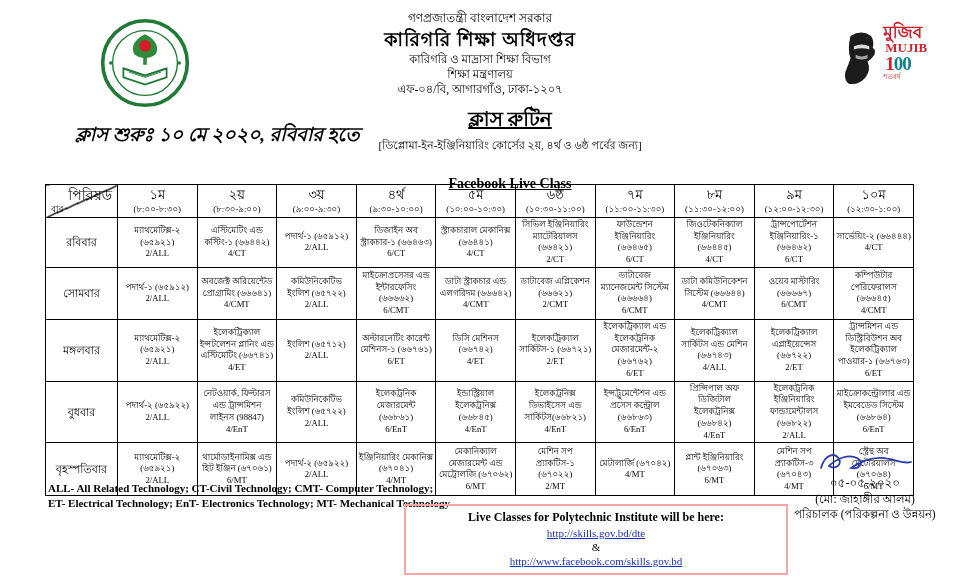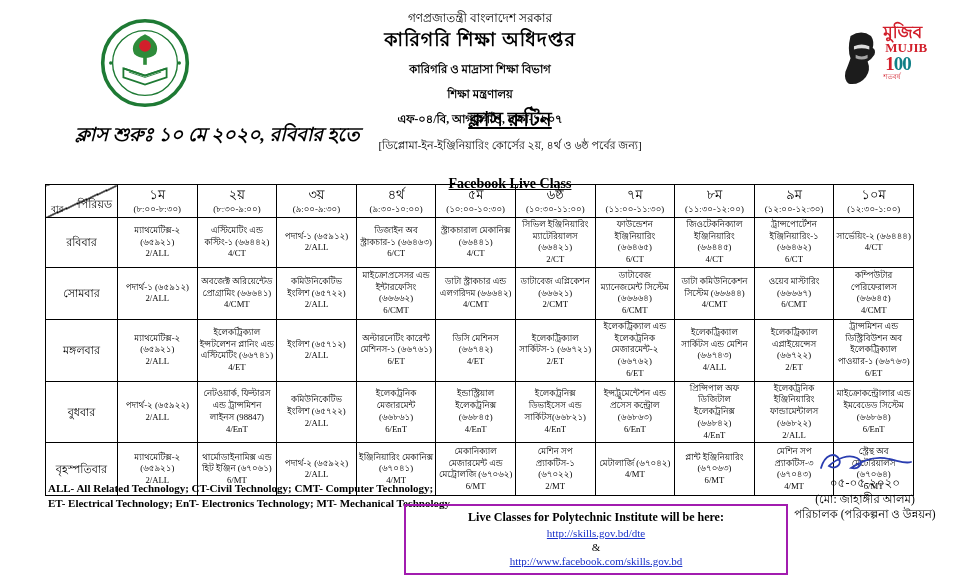--- a/index.html
+++ b/index.html
@@ -3,21 +3,21 @@
 <meta charset="utf-8">
 <style>
   html,body{margin:0;padding:0;background:#888;}
   .page{position:relative;width:960px;height:583px;background:#ffffff;
         font-family:"Liberation Serif",serif;color:#000;overflow:hidden;margin:0 auto;}
 
   
   .gov-head{position:absolute;left:0;right:0;top:12px;text-align:center;line-height:1.15;}
   .gov-head .l1{font-size:12px;}
   .gov-head .l2{font-size:19px;font-weight:bold;letter-spacing:1px;margin:3px 0 2px;}
-  .gov-head .l3,.gov-head .l4,.gov-head .l5{font-size:11.5px;margin-top:12px;font-weight:bold;}
+  .gov-head .l3,.gov-head .l4,.gov-head .l5{font-size:11.5px;margin-top:2px;}
 
   .logo-left{position:absolute;left:100px;top:18px;width:90px;height:90px;}
   .logo-right{position:absolute;left:842px;top:24px;width:112px;height:82px;}
   .mujib-wrap{display:flex;align-items:flex-start;height:100%;}
   .mujib-text{margin-left:2px;line-height:1;}
   .mujib-bn{color:#d21f2b;font-weight:bold;font-size:17px;}
   .mujib-sub{color:#d21f2b;font-size:7px;margin-top:1px;}
   .mujib-en{display:inline-block;vertical-align:top;margin-left:2px;line-height:1;}
   .mujib-en .m1{color:#d21f2b;font-size:13px;font-weight:bold;display:block;}
   .mujib-en .m2{font-size:19px;font-weight:bold;color:#d21f2b;letter-spacing:-1px;}
@@ -34,31 +34,31 @@
 
   
   table.routine{position:absolute;left:45px;top:184px;width:869px;border-collapse:collapse;
                 table-layout:fixed;}
   .routine th,.routine td{border:1px solid #000;text-align:center;vertical-align:middle;
                 padding:1px 2px;font-size:8.7px;line-height:1.35;font-weight:normal;
                 overflow:hidden;}
   .routine th.corner{position:relative;padding:0;
      background:linear-gradient(to bottom right,#fff calc(50% - .7px),#000 calc(50% - .7px),
                 #000 calc(50% + .7px),#fff calc(50% + .7px));}
-  .corner .c-top{position:absolute;top:2px;right:5px;font-size:11px;margin-top:10px;}
+  .corner .c-top{position:absolute;top:2px;right:5px;font-size:14px;}
   .corner .c-bot{position:absolute;bottom:2px;left:5px;font-size:9px;}
   .routine th .p-name{font-size:13px;}
   .routine th .p-time{font-size:8.7px;}
   .routine td.day{font-size:11px;}
   .routine .grp{font-family:"Liberation Serif",serif;}
 
   
   .legend{position:absolute;left:48px;top:481px;font-size:11px;font-weight:bold;
           line-height:1.35;font-family:"Liberation Serif",serif;}
-  .live-box{position:absolute;left:404px;top:504px;width:372px;border:2px solid #a21caf;
+  .live-box{position:absolute;left:404px;top:504px;width:372px;border:2px solid #fca5a5;
             text-align:center;padding:4px 4px 5px;line-height:1.3;}
   .live-box .lb-title{font-size:12px;font-weight:bold;}
   .live-box a{font-size:11px;color:#1a31c8;text-decoration:underline;display:block;}
   .live-box .amp{font-size:11px;}
   .sig-block{position:absolute;left:780px;top:450px;width:170px;text-align:center;line-height:1.3;}
   .sig-scribble{display:block;margin:0 auto;}
   .sig-date{font-size:12px;}
   .sig-name{font-size:11.5px;}
   .sig-desig{font-size:11.5px;}
 </style>

